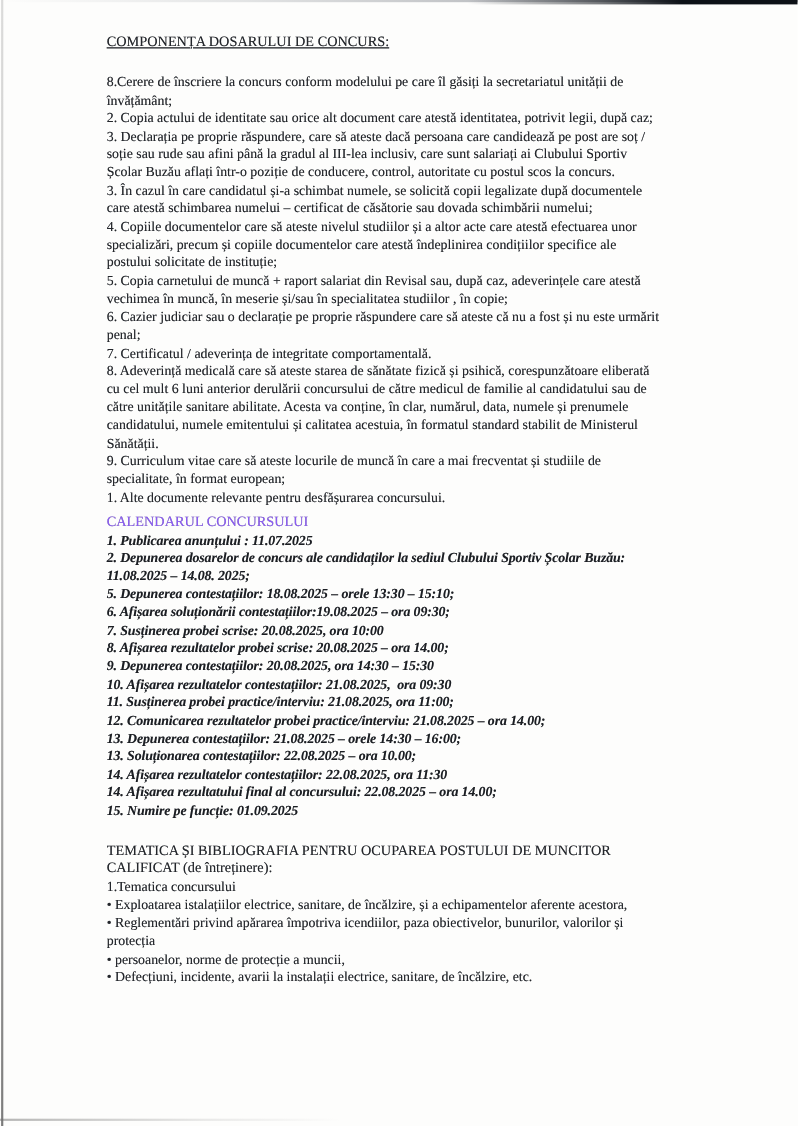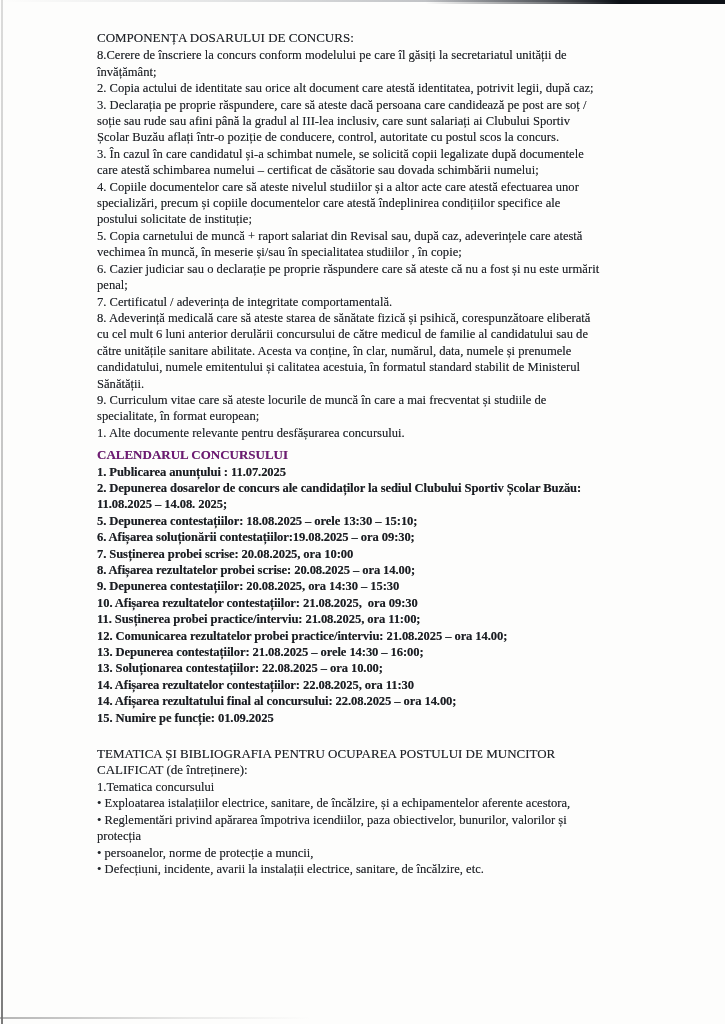--- a/index.html
+++ b/index.html
@@ -69,41 +69,43 @@
     color: #23262b;
     text-shadow: 0 0 0.5px rgba(35,38,43,0.5);
   }
   .doc-title {
     margin: 0;
     font-size: 13px;
     font-weight: normal;
     white-space: pre;
   }
   .doc-title.bold {
-    font-weight: bold;
-    color: #701a75;
+    font-weight: normal;
+    color: #8b5cf6;
   }
   .doc-title.two-line {
     white-space: pre-wrap;
     white-space: pre;
   }
   .line {
     margin: 0;
     white-space: pre;
   }
   .sec-dossier .doc-title {
-    margin-bottom: 1px;
+    margin-bottom: 20px;
+    text-decoration: underline;
   }
   .sec-calendar {
     margin-top: 6px;
   }
   .sec-calendar .line {
     font-weight: bold;
     color: #1b1e23;
     letter-spacing: -0.1px;
+    font-style: italic;
   }
   .sec-tematica {
     margin-top: 20px;
   }
 </style>
 </head>
 <body>
 
 <div class="page">
 

